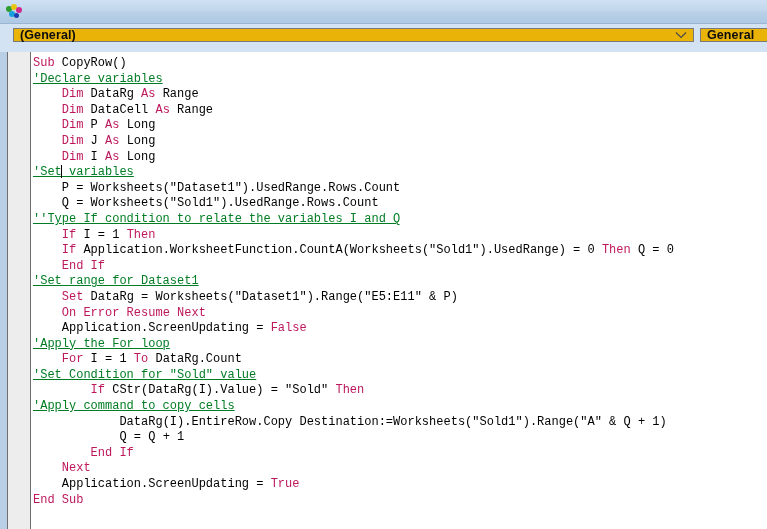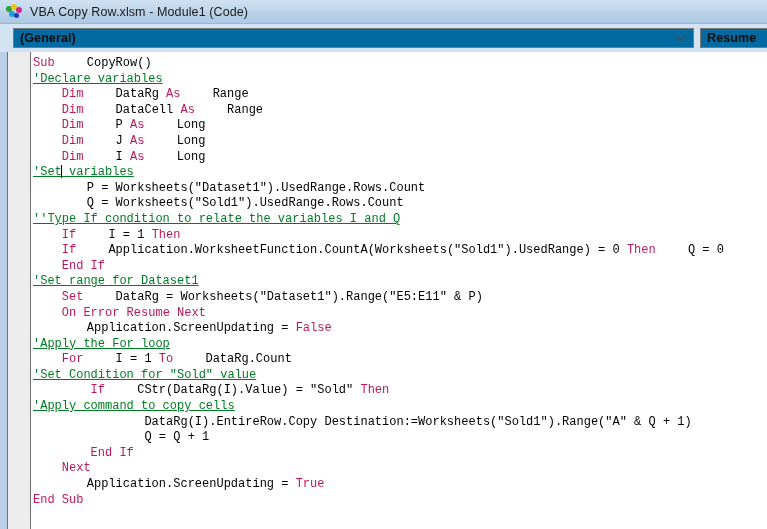--- a/index.html
+++ b/index.html
@@ -37,22 +37,22 @@
     letter-spacing:0.1px;white-space:nowrap;
   }
 
   
   .combobar{
     position:absolute;left:0;top:24px;width:767px;height:28px;
     background:#d4e3f3;
     box-sizing:border-box;
   }
   .combo{
-    position:absolute;top:4px;height:20px;
-    background:#0369a1;
+    position:absolute;top:4px;height:14px;
+    background:#eab308;
     border:1px solid #7a7a7a;
     box-sizing:border-box;
     display:flex;align-items:center;
   }
   .combo-left{left:13px;width:681px;}
   .combo-right{left:700px;width:100px;}
   .combo-text{
     font-size:12.5px;color:#0d0d0d;font-weight:700;
     padding-left:6px;white-space:nowrap;letter-spacing:0.1px;
   }
@@ -84,21 +84,21 @@
     font-size:12px;
     line-height:15.6px;
     padding-top:4px;
     white-space:pre;
     color:#000000;
     box-sizing:border-box;
   }
   .code .ln{display:block;height:15.6px;white-space:pre;}
   .kw{color:#be185d;}
   .cm{color:#007d24;text-decoration:underline;}
-  .id{color:#000000;margin-left:25px;}
+  .id{color:#000000;}
 
   
   .caret{
     display:inline-block;width:0;position:relative;
   }
   .caret::after{
     content:"";position:absolute;left:-1px;top:-10px;
     width:1px;height:13px;background:#000;
   }
 </style>
@@ -108,36 +108,35 @@
 <div class="window">
 
   <div class="titlebar">
     <span class="vba-icon">
       <i class="vba-d1"></i>
         <i class="vba-d2"></i>
         <i class="vba-d3"></i>
       <i class="vba-d4"></i>
         <i class="vba-d5"></i>
     </span>
-    <span class="title-text">VBA Copy Row.xlsm - Module1 (Code)</span>
   </div>
 
   <div class="combobar">
 
     <div class="combo combo-left">
       <span class="combo-text">(General)</span>
       <span class="combo-arrow">
         <svg width="12" height="8" viewBox="0 0 12 8">
           <path d="M1 1.5 L6 6.5 L11 1.5" fill="none" stroke="#4a4a4a" stroke-width="1.2"></path>
         </svg>
       </span>
     </div>
 
     <div class="combo combo-right">
-      <span class="combo-text">Resume</span>
+      <span class="combo-text">General</span>
     </div>
 
   </div>
 
   <div class="codepane">
     <div class="leftstrip"></div>
     <div class="margin-ind"></div>
     <div class="code" id="code-body"><span class="ln"><span class="kw">Sub</span><span class="id"> CopyRow()</span></span><span class="ln"><span class="cm">'Declare variables</span></span><span class="ln">    <span class="kw">Dim</span><span class="id"> DataRg </span><span class="kw">As</span><span class="id"> Range</span></span><span class="ln">    <span class="kw">Dim</span><span class="id"> DataCell </span><span class="kw">As</span><span class="id"> Range</span></span><span class="ln">    <span class="kw">Dim</span><span class="id"> P </span><span class="kw">As</span><span class="id"> Long</span></span><span class="ln">    <span class="kw">Dim</span><span class="id"> J </span><span class="kw">As</span><span class="id"> Long</span></span><span class="ln">    <span class="kw">Dim</span><span class="id"> I </span><span class="kw">As</span><span class="id"> Long</span></span><span class="ln"><span class="cm">'Set</span><span class="caret"></span><span class="cm"> variables</span></span><span class="ln">    <span class="id">P = Worksheets("Dataset1").UsedRange.Rows.Count</span></span><span class="ln">    <span class="id">Q = Worksheets("Sold1").UsedRange.Rows.Count</span></span><span class="ln"><span class="cm">''Type If condition to relate the variables I and Q</span></span><span class="ln">    <span class="kw">If</span><span class="id"> I = 1 </span><span class="kw">Then</span></span><span class="ln">    <span class="kw">If</span><span class="id"> Application.WorksheetFunction.CountA(Worksheets("Sold1").UsedRange) = 0 </span><span class="kw">Then</span><span class="id"> Q = 0</span></span><span class="ln">    <span class="kw">End If</span></span><span class="ln"><span class="cm">'Set range for Dataset1</span></span><span class="ln">    <span class="kw">Set</span><span class="id"> DataRg = Worksheets("Dataset1").Range("E5:E11" &amp; P)</span></span><span class="ln">    <span class="kw">On Error Resume Next</span></span><span class="ln">    <span class="id">Application.ScreenUpdating = </span><span class="kw">False</span></span><span class="ln"><span class="cm">'Apply the For loop</span></span><span class="ln">    <span class="kw">For</span><span class="id"> I = 1 </span><span class="kw">To</span><span class="id"> DataRg.Count</span></span><span class="ln"><span class="cm">'Set Condition for "Sold" value</span></span><span class="ln">        <span class="kw">If</span><span class="id"> CStr(DataRg(I).Value) = "Sold" </span><span class="kw">Then</span></span><span class="ln"><span class="cm">'Apply command to copy cells</span></span><span class="ln">            <span class="id">DataRg(I).EntireRow.Copy Destination:=Worksheets("Sold1").Range("A" &amp; Q + 1)</span></span><span class="ln">            <span class="id">Q = Q + 1</span></span><span class="ln">        <span class="kw">End If</span></span><span class="ln">    <span class="kw">Next</span></span><span class="ln">    <span class="id">Application.ScreenUpdating = </span><span class="kw">True</span></span><span class="ln"><span class="kw">End Sub</span></span></div>
 
   </div>

